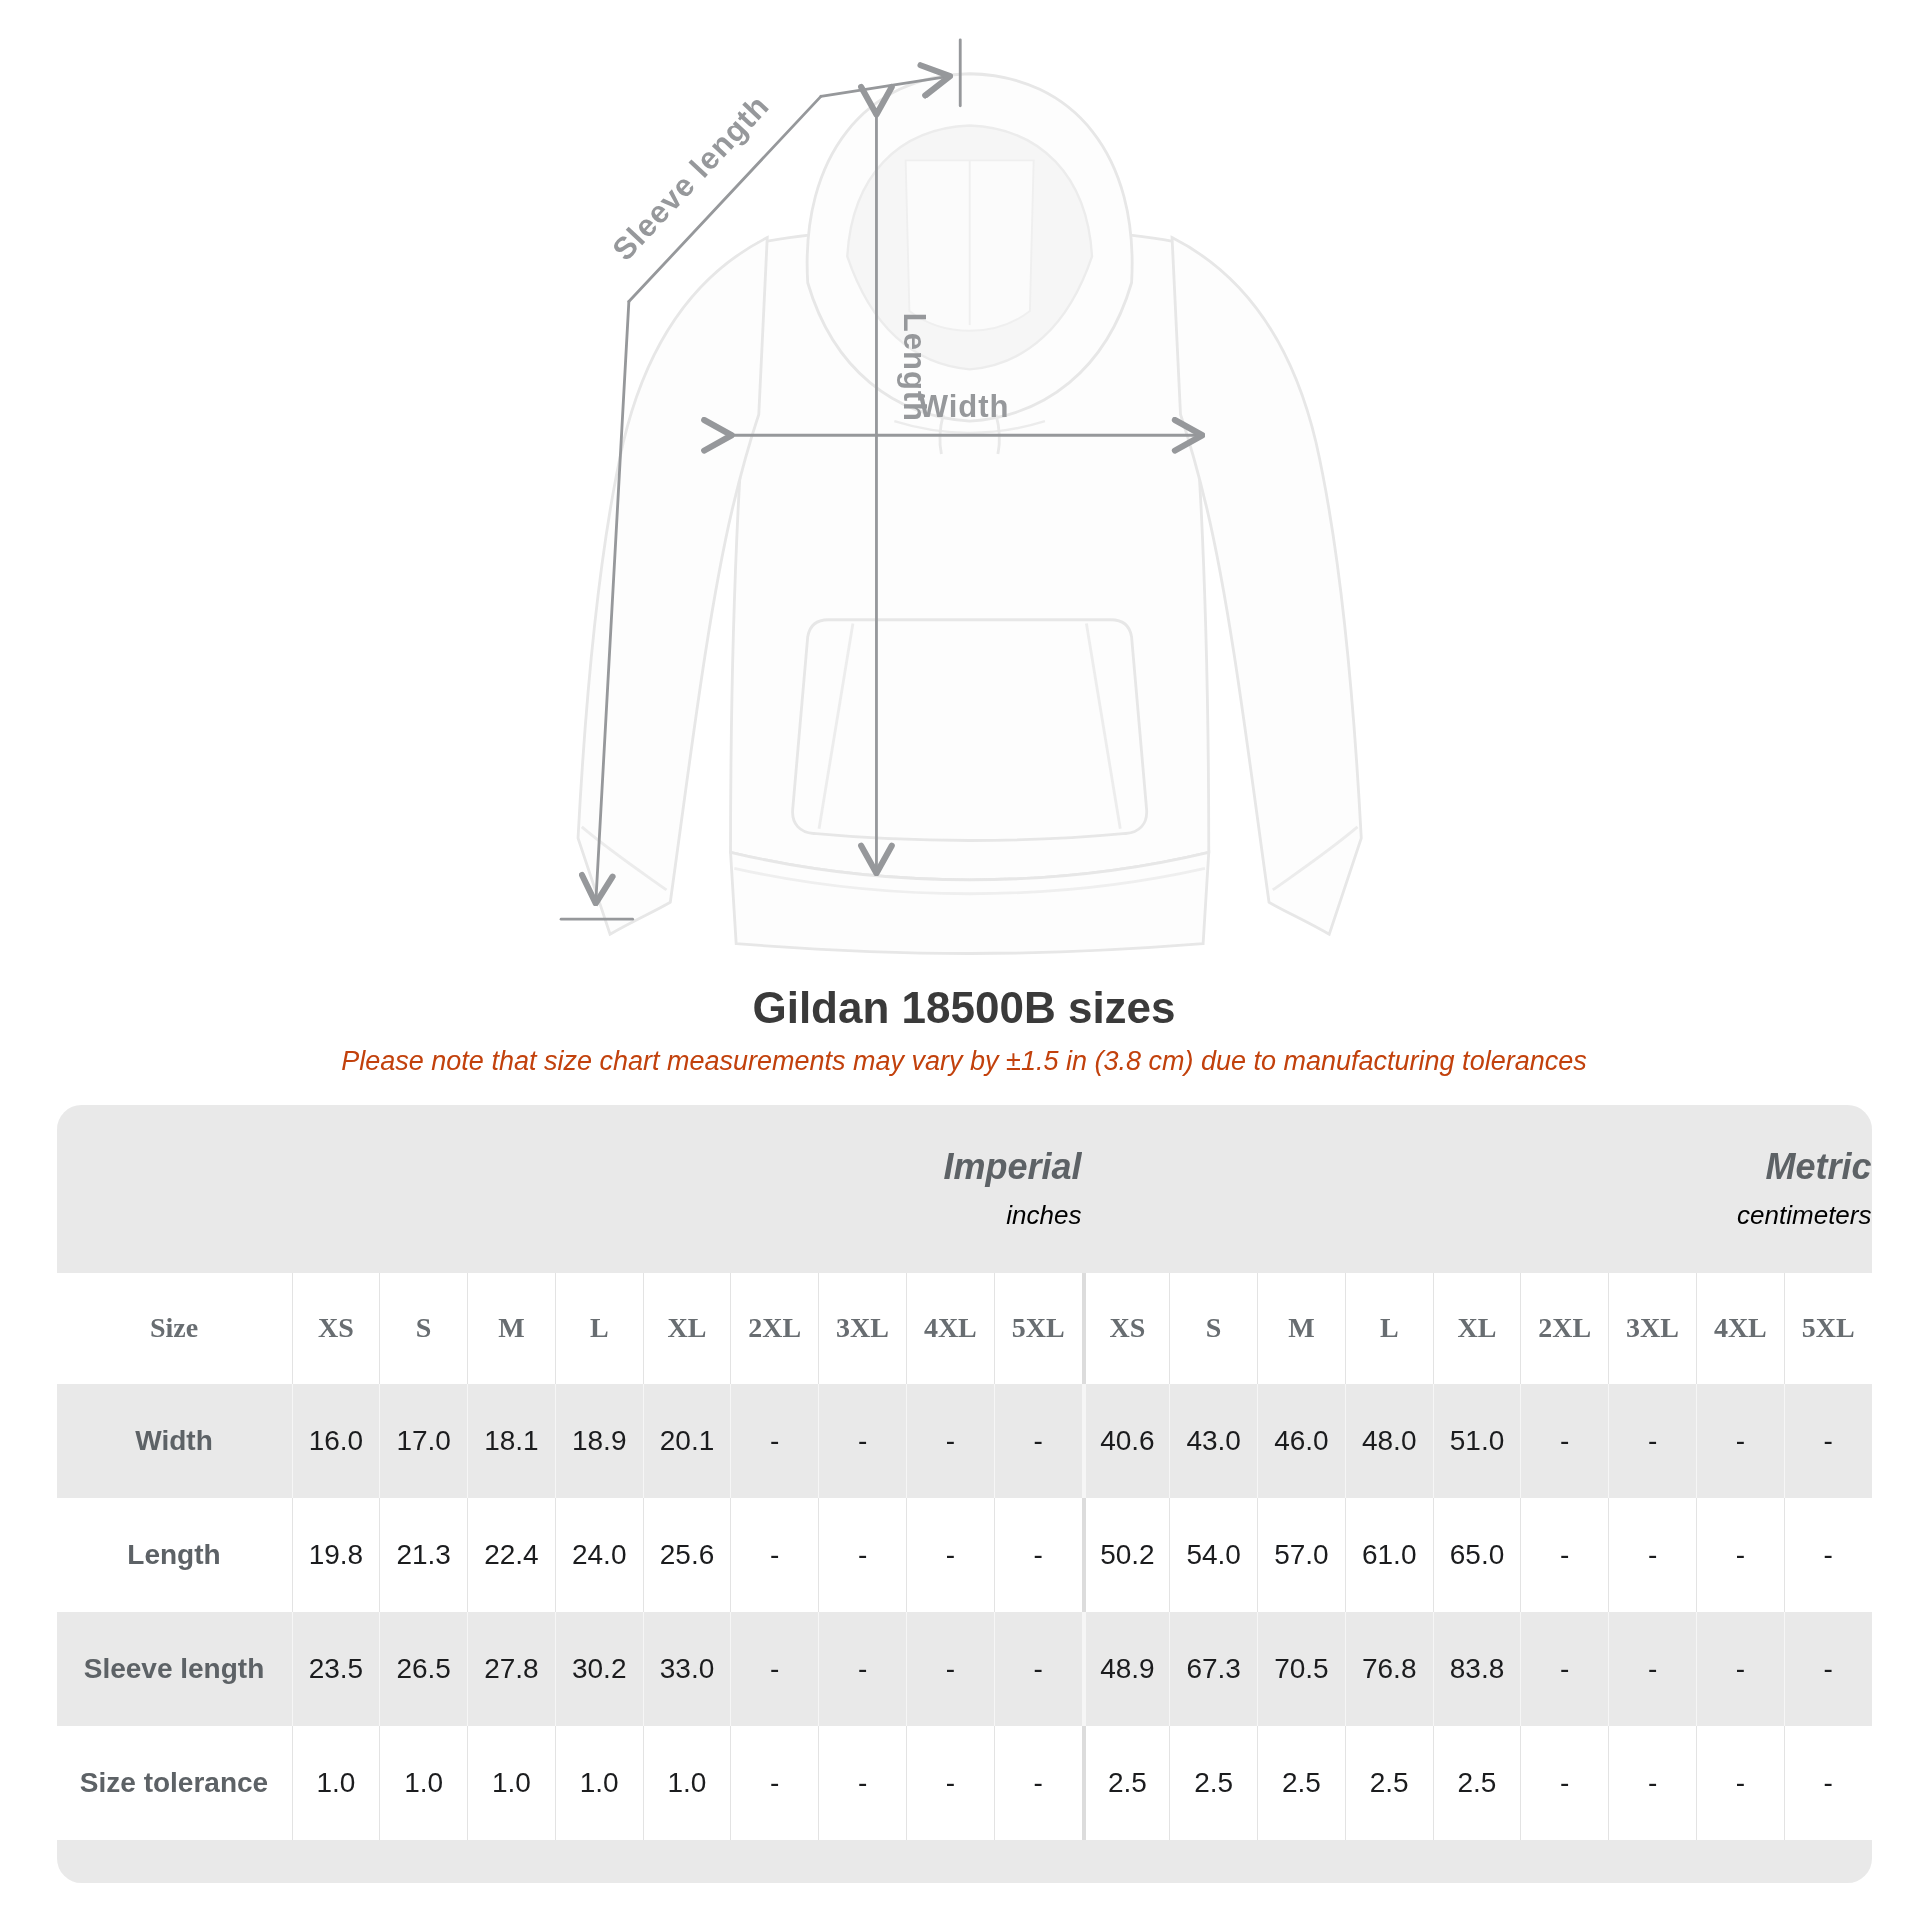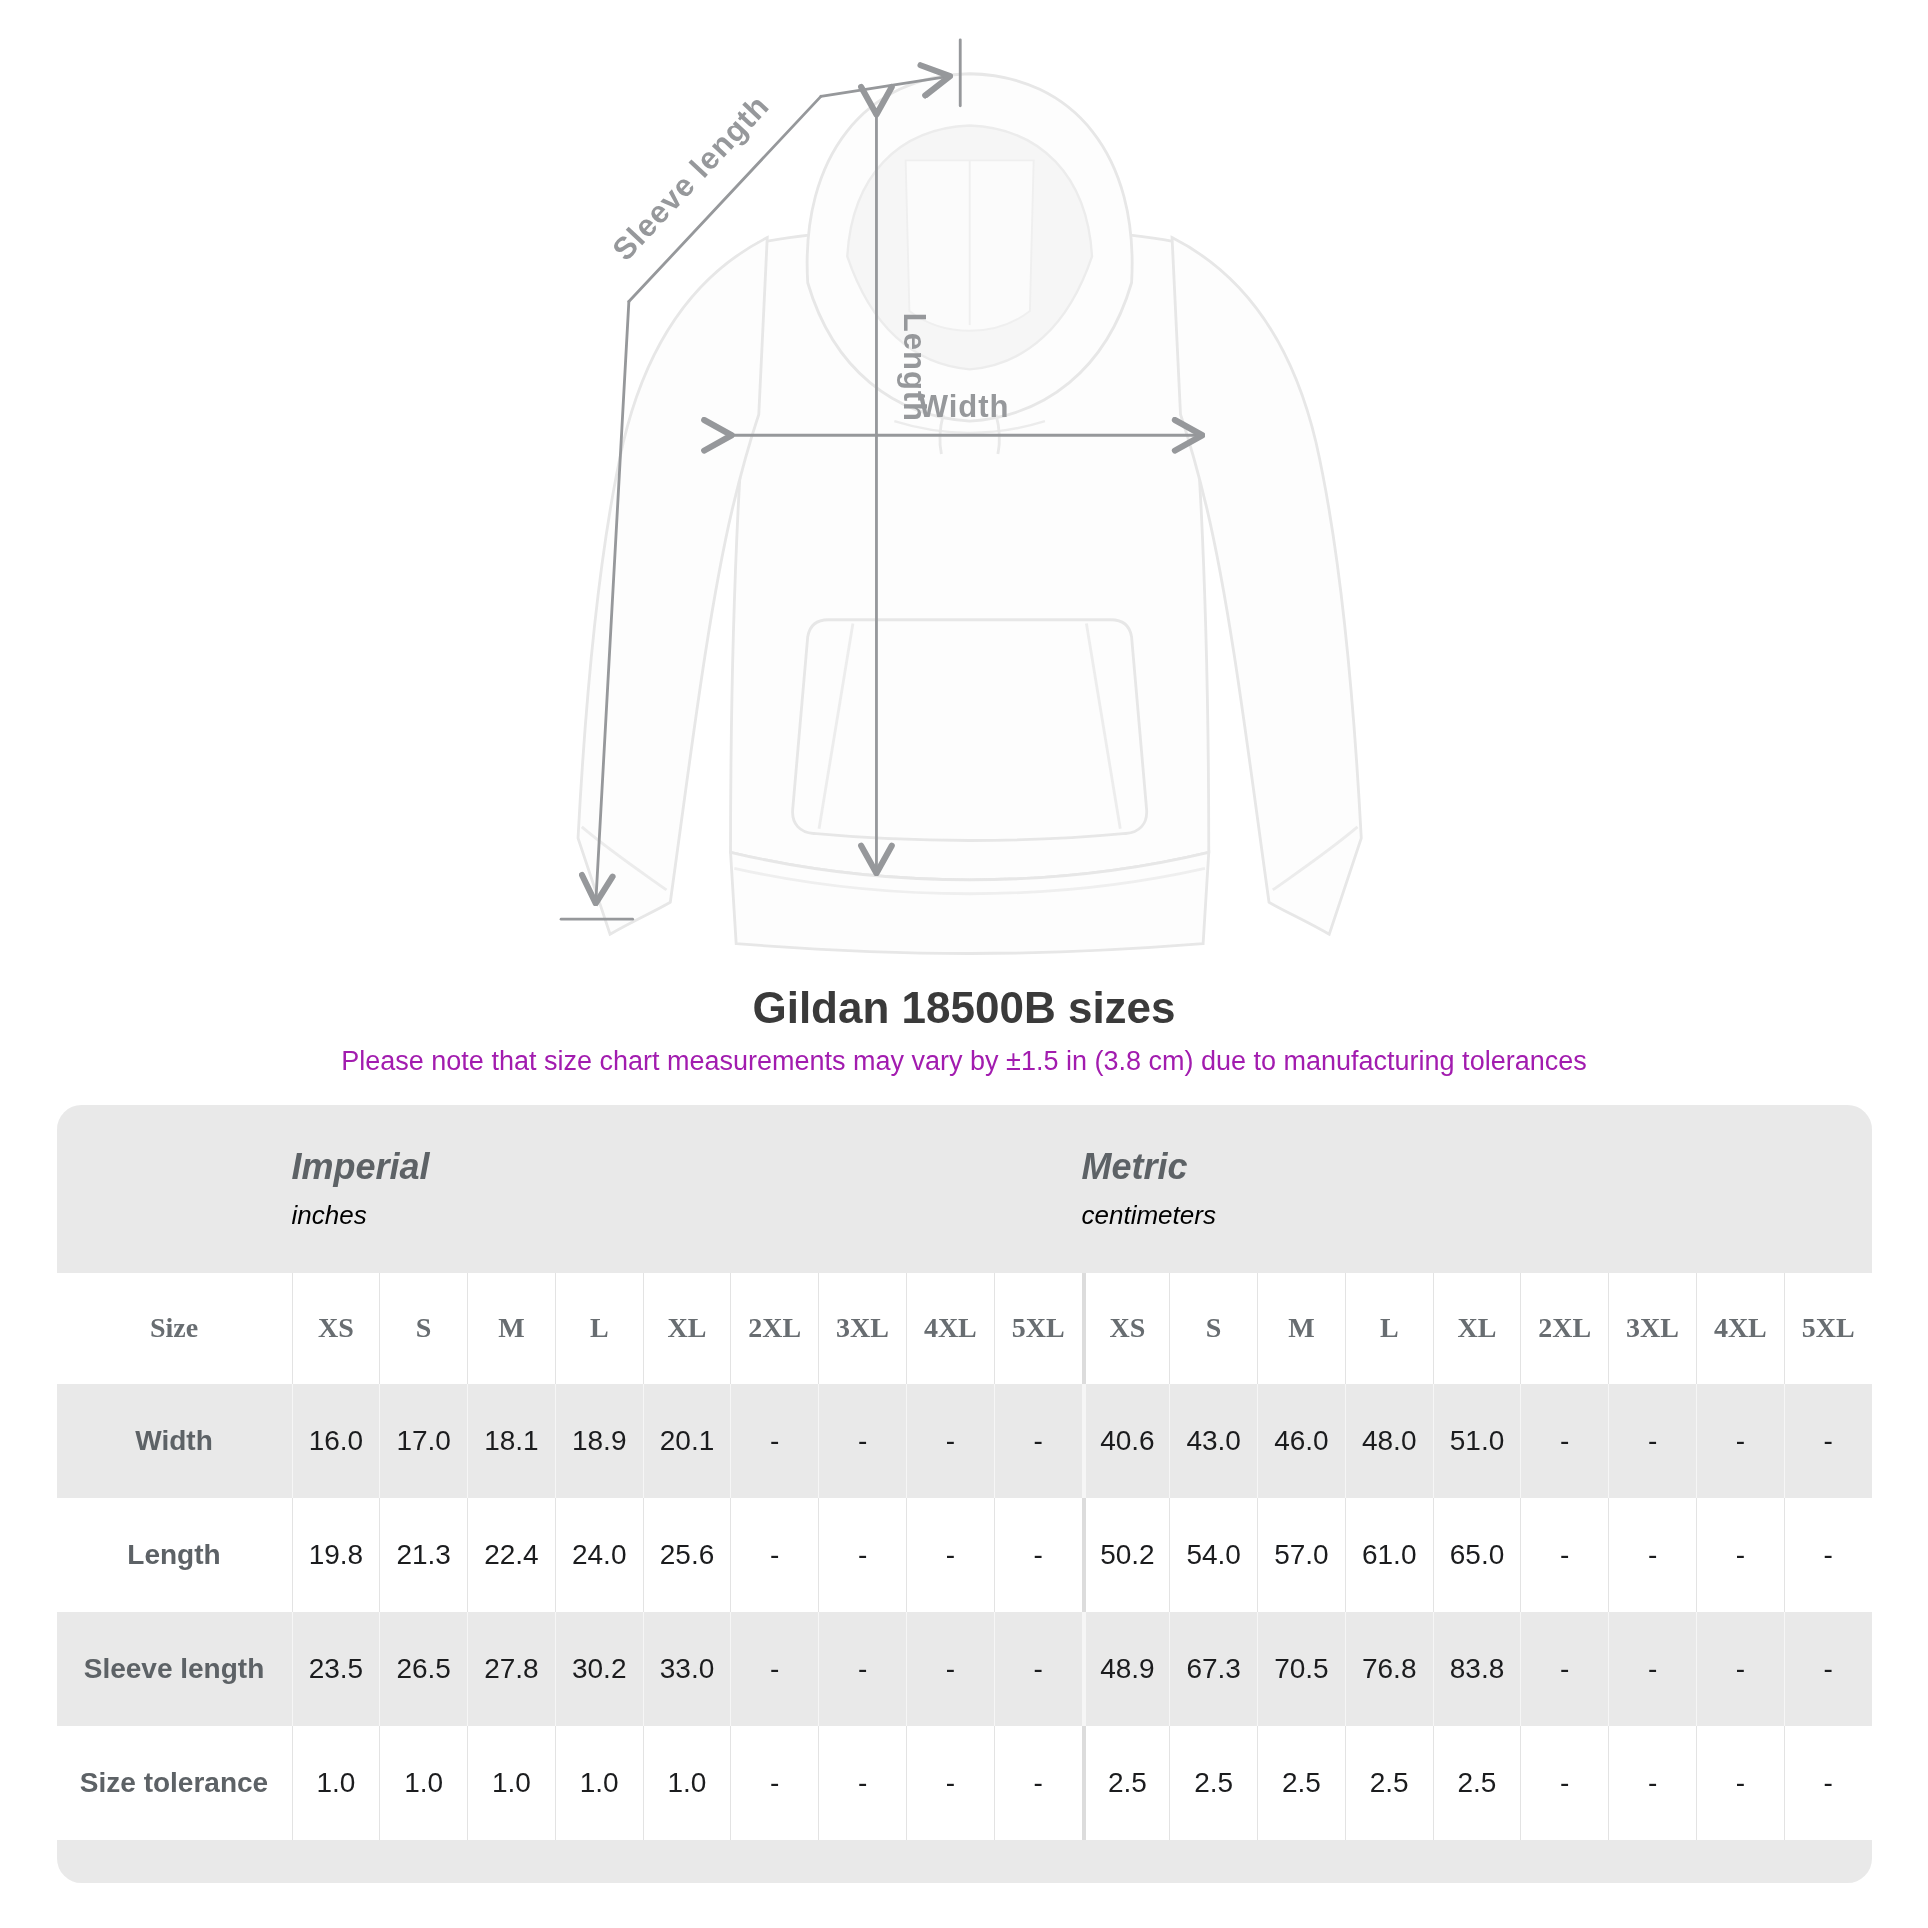--- a/index.html
+++ b/index.html
@@ -6,31 +6,31 @@
   body{width:1928px;height:1928px;font-family:"Liberation Sans",sans-serif;overflow:hidden;}
   .page{width:1928px;height:1928px;position:relative;}
 
   
   .diagram{position:relative;width:1928px;height:975px;}
   .diagram svg{position:absolute;left:0;top:0;}
   .measure-label{fill:#96989b;font-weight:bold;font-size:33px;letter-spacing:1px;}
 
   
   .page-title{margin:7.5px 0 0 0;text-align:center;font-size:44px;font-weight:bold;color:#3a3a3a;}
-  .page-subtitle{margin:13px 0 0 0;text-align:center;font-size:27px;color:#a21caf;}
+  .page-subtitle{margin:13px 0 0 0;text-align:center;font-size:27px;font-style:italic;color:#c2410c;}
 
   
   .size-table{
     display:grid;
     grid-template-columns:235px repeat(18,1fr);
     grid-template-rows:168px 111px repeat(4,114px) 43px;
     width:1815px;margin:28px auto 0;
     border-radius:24.5px;overflow:hidden;background:#ffffff;
   }
-  .uh{background:#e9e9e9;display:flex;flex-direction:column;align-items:flex-start;justify-content:center;gap:11.3px;}
+  .uh{background:#e9e9e9;display:flex;flex-direction:column;align-items:flex-end;justify-content:center;gap:11.3px;}
   .unit-name{font-size:36px;font-weight:bold;font-style:italic;color:#5d6266;}
   .unit-sub{font-size:26px;font-style:italic;color:#000000;}
   .sh,.dl,.dc{display:flex;align-items:center;justify-content:center;}
   .sh{font-weight:bold;color:#686d71;font-size:28px;background:#ffffff;border-left:1.9px solid #e3e3e3;font-family:Liberation Serif, serif;}
   .sh.label-col{border-left:none;}
   .dl{font-weight:bold;color:#5d6266;font-size:28px;}
   .dc{font-size:28px;color:#1b1c1e;border-left:1.9px solid #e3e3e3;}
   .gray{background:#e9e9e9;}
   .white{background:#ffffff;}
   .dc.gray{border-left-color:#f6f6f6;}

